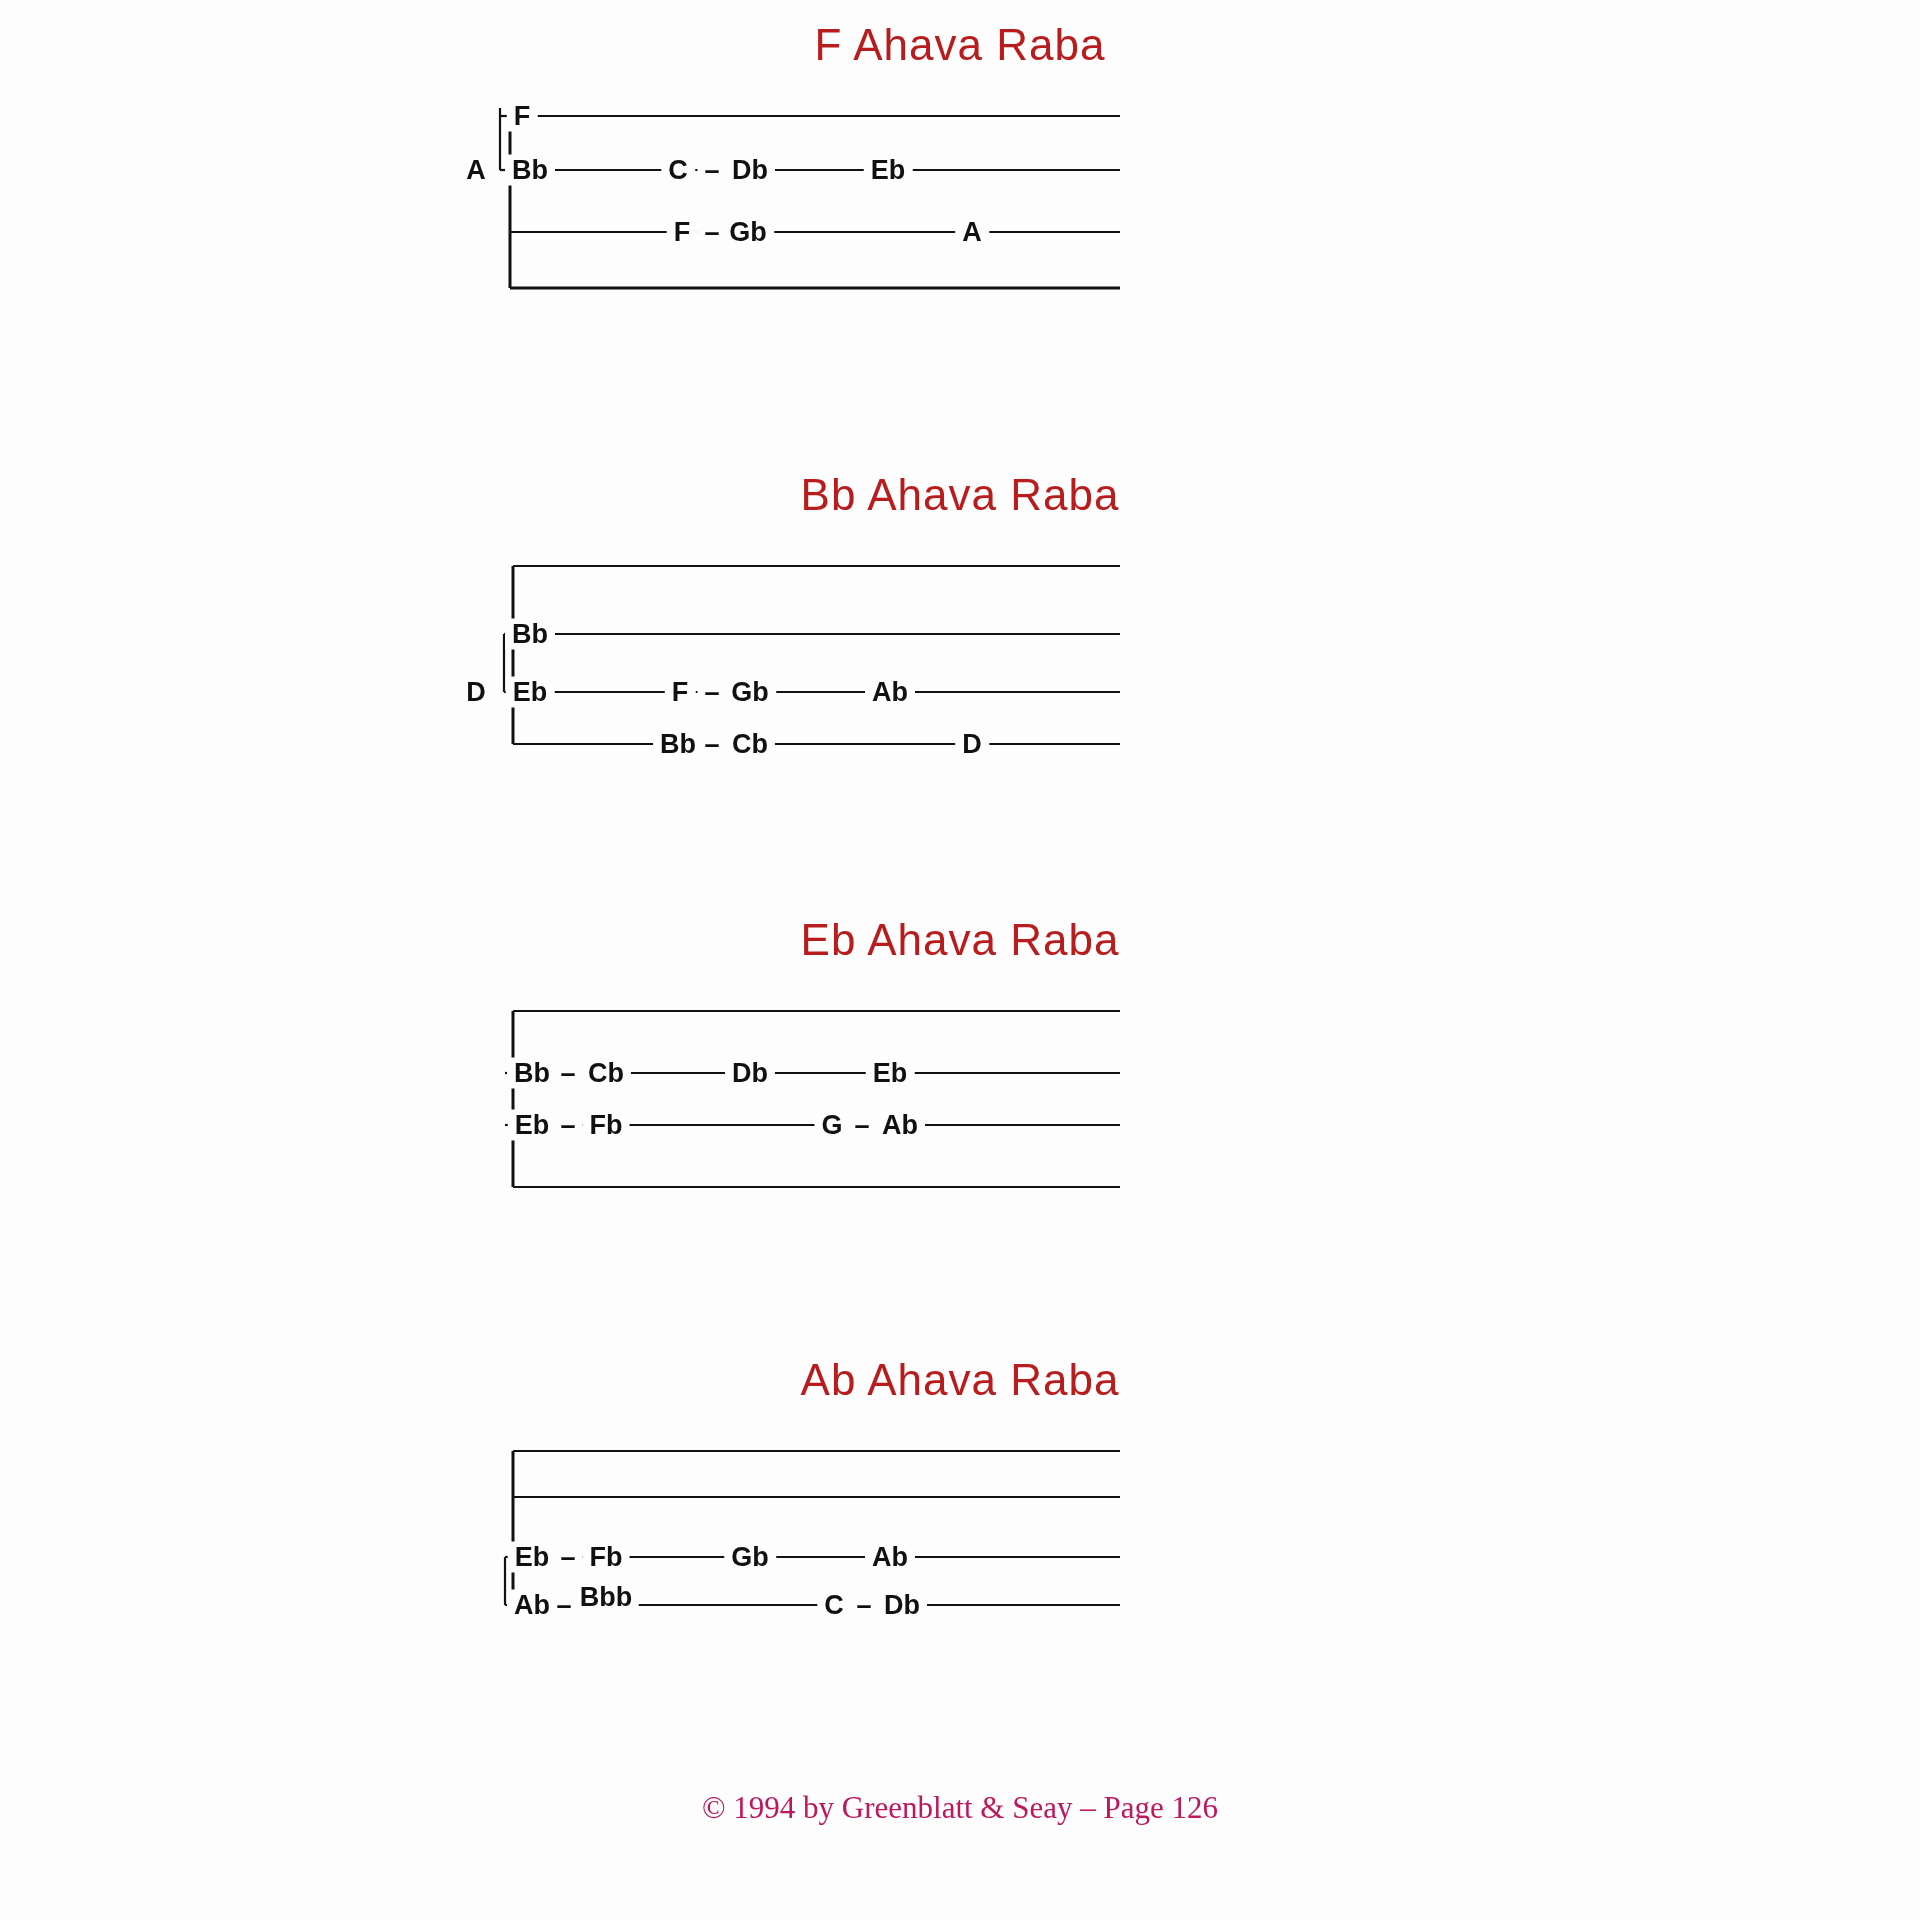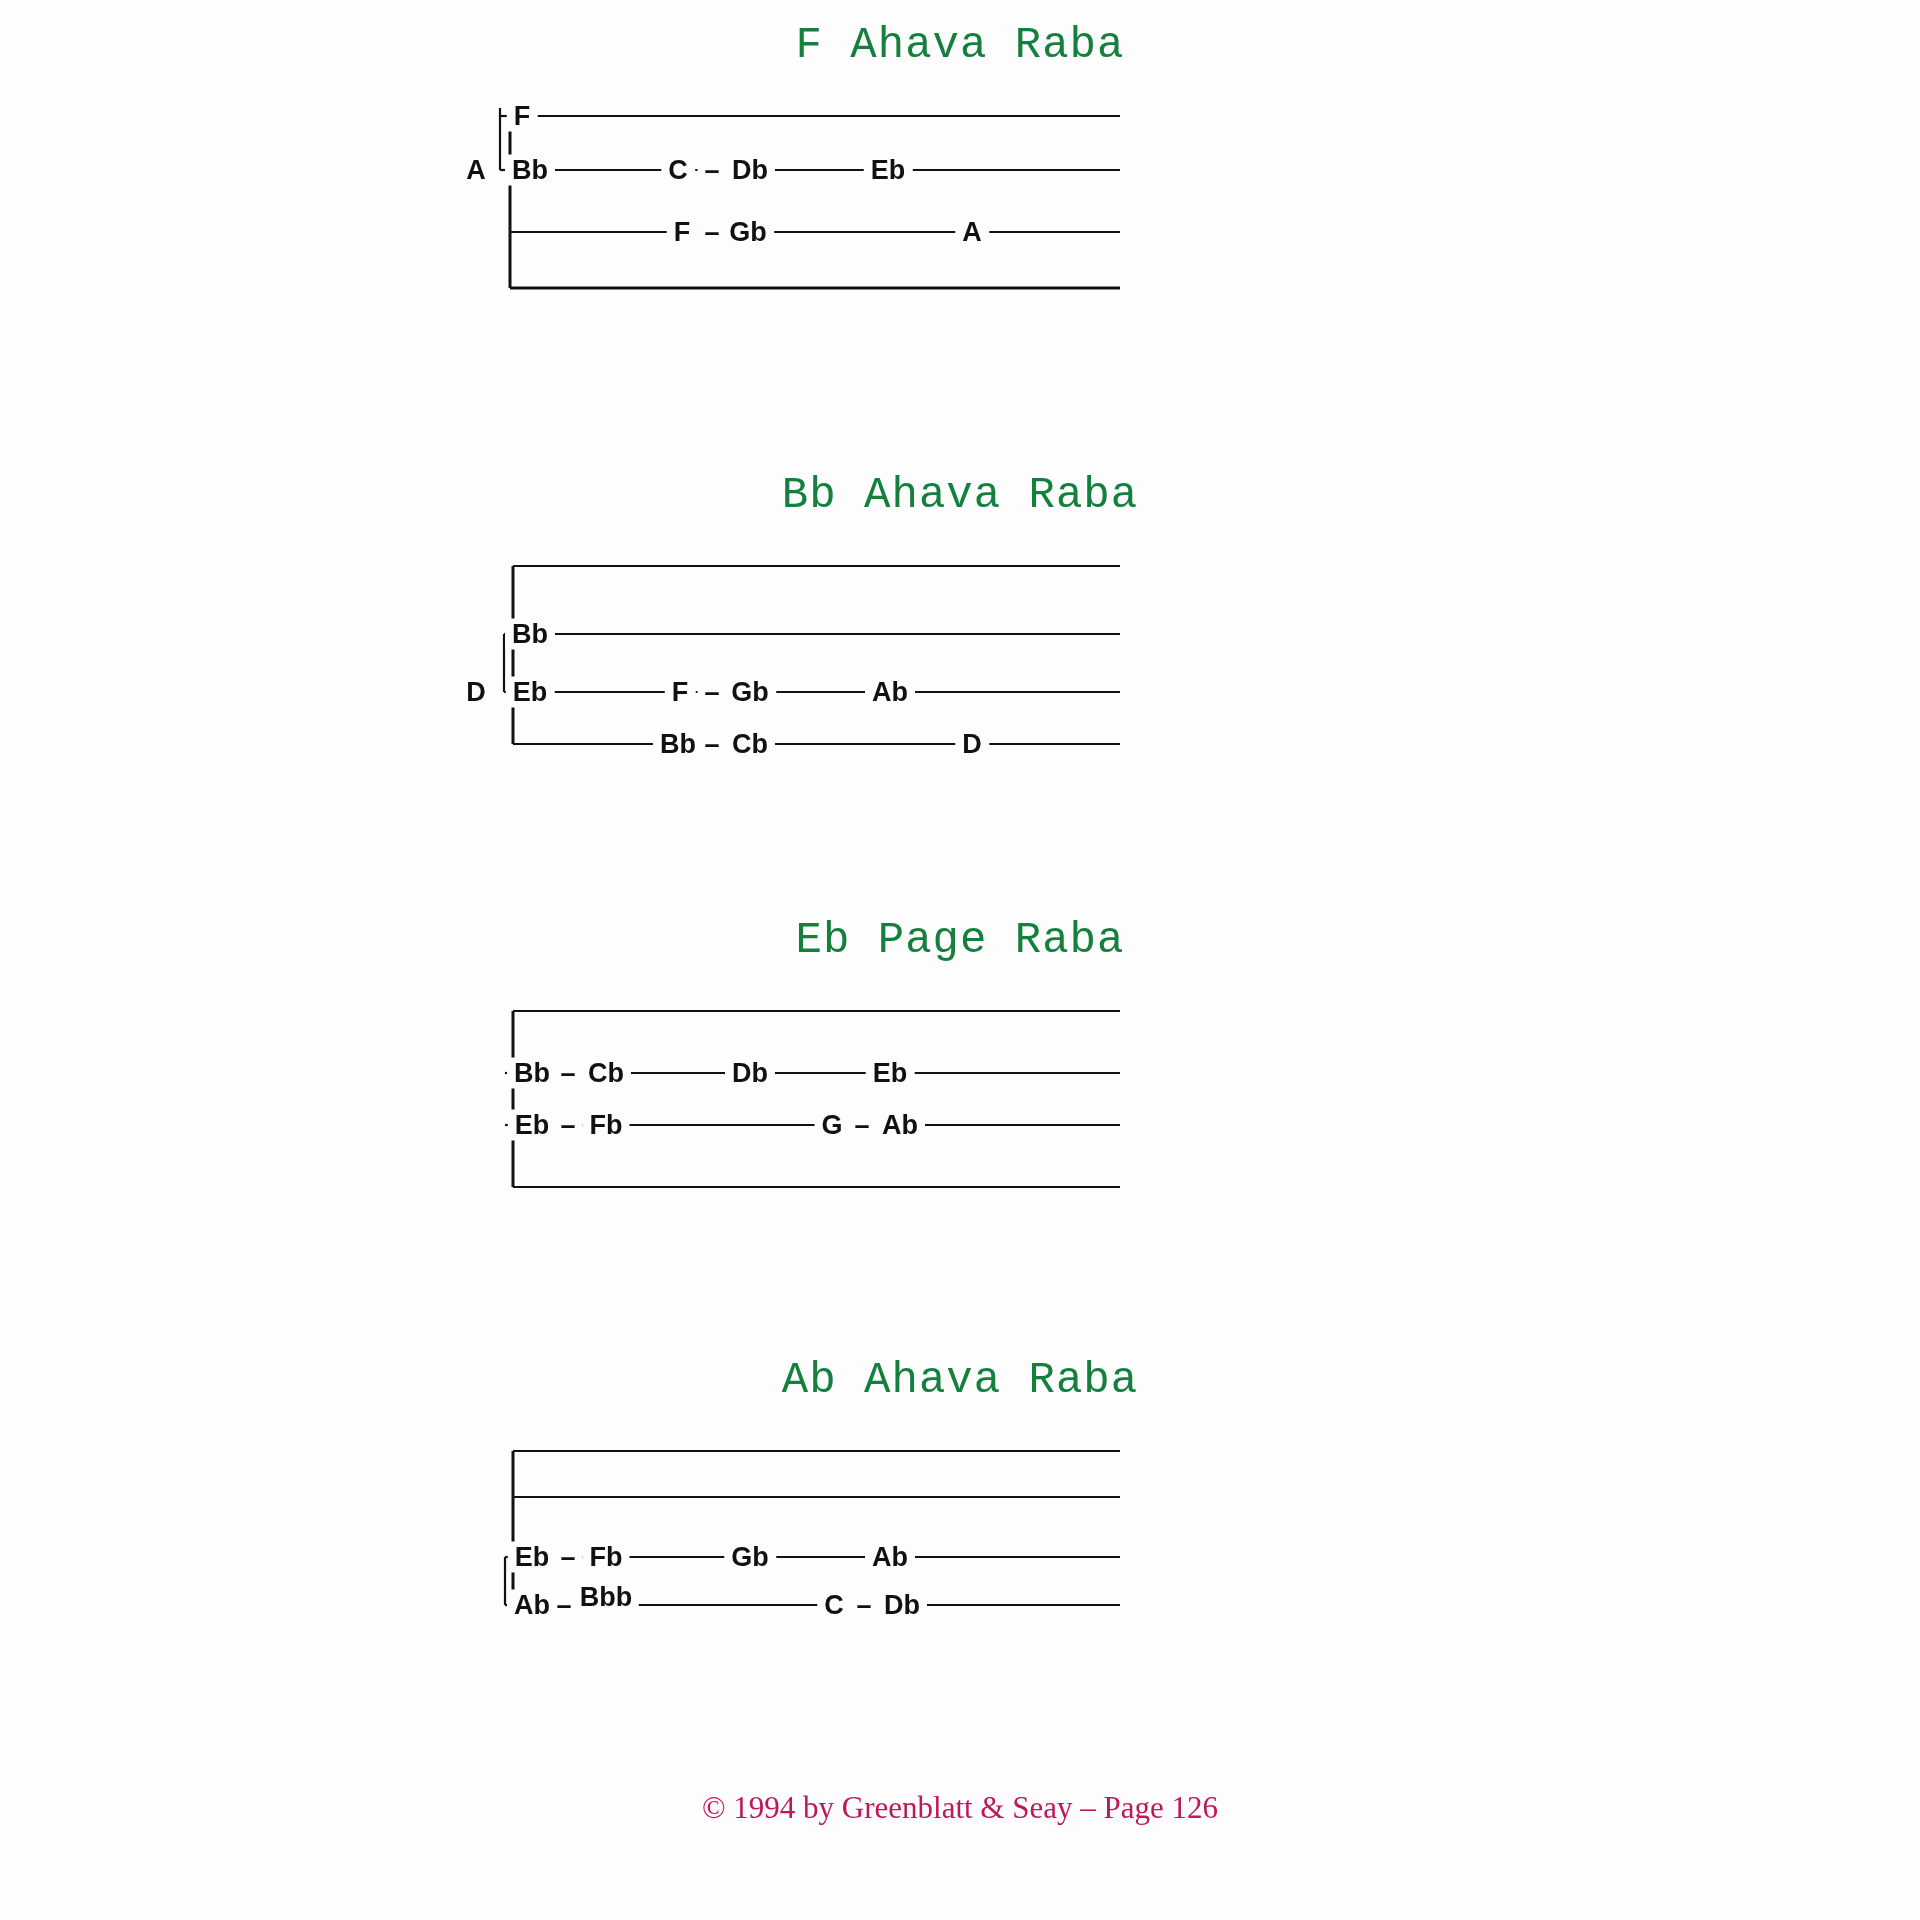--- a/index.html
+++ b/index.html
@@ -23,24 +23,24 @@
     background: #fdfdfd;
   }
 
   
   .section {
     position: absolute;
     width: 1920px;
   }
   .section-title {
     text-align: center;
-    font-family: Liberation Mono, monospace;
+    font-family: Liberation Sans, sans-serif;
     font-size: 44px;
     letter-spacing: 1px;
-    color: #15803d;
+    color: #b91c1c;
     white-space: pre;
   }
 
   
   .diagram {
     position: relative;
     margin: 0 auto;
     width: 1000px;
     height: 210px;
   }
@@ -149,21 +149,21 @@
       <span class="note" style="left:430px; top:130px;">Ab</span>
 
       <span class="note" style="left:218px; top:182px;">Bb</span>
       <span class="note" style="left:252px; top:182px;">–</span>
       <span class="note" style="left:290px; top:182px;">Cb</span>
       <span class="note" style="left:512px; top:182px;">D</span>
     </div>
   </div>
 
   <div class="section" style="top:915px;">
-    <div class="section-title">Eb Page Raba</div>
+    <div class="section-title">Eb Ahava Raba</div>
 
     <div class="diagram" style="margin-top:42px;height:200px;">
       <svg class="lines" viewBox="0 0 1000 200" preserveAspectRatio="none">
         <path d="M 53 4 L 53 180" stroke="#111" stroke-width="3" fill="none"></path>
         <line x1="53" y1="4" x2="660" y2="4" stroke="#111" stroke-width="2.2"></line>
         <line x1="53" y1="66" x2="660" y2="66" stroke="#111" stroke-width="2.2"></line>
         <line x1="53" y1="118" x2="660" y2="118" stroke="#111" stroke-width="2.2"></line>
         <line x1="53" y1="180" x2="660" y2="180" stroke="#111" stroke-width="2.2"></line>
         <path d="M 45 66 L 57 66" stroke="#111" stroke-width="2.2" fill="none"></path>
         <path d="M 45 118 L 57 118" stroke="#111" stroke-width="2.2" fill="none"></path>

